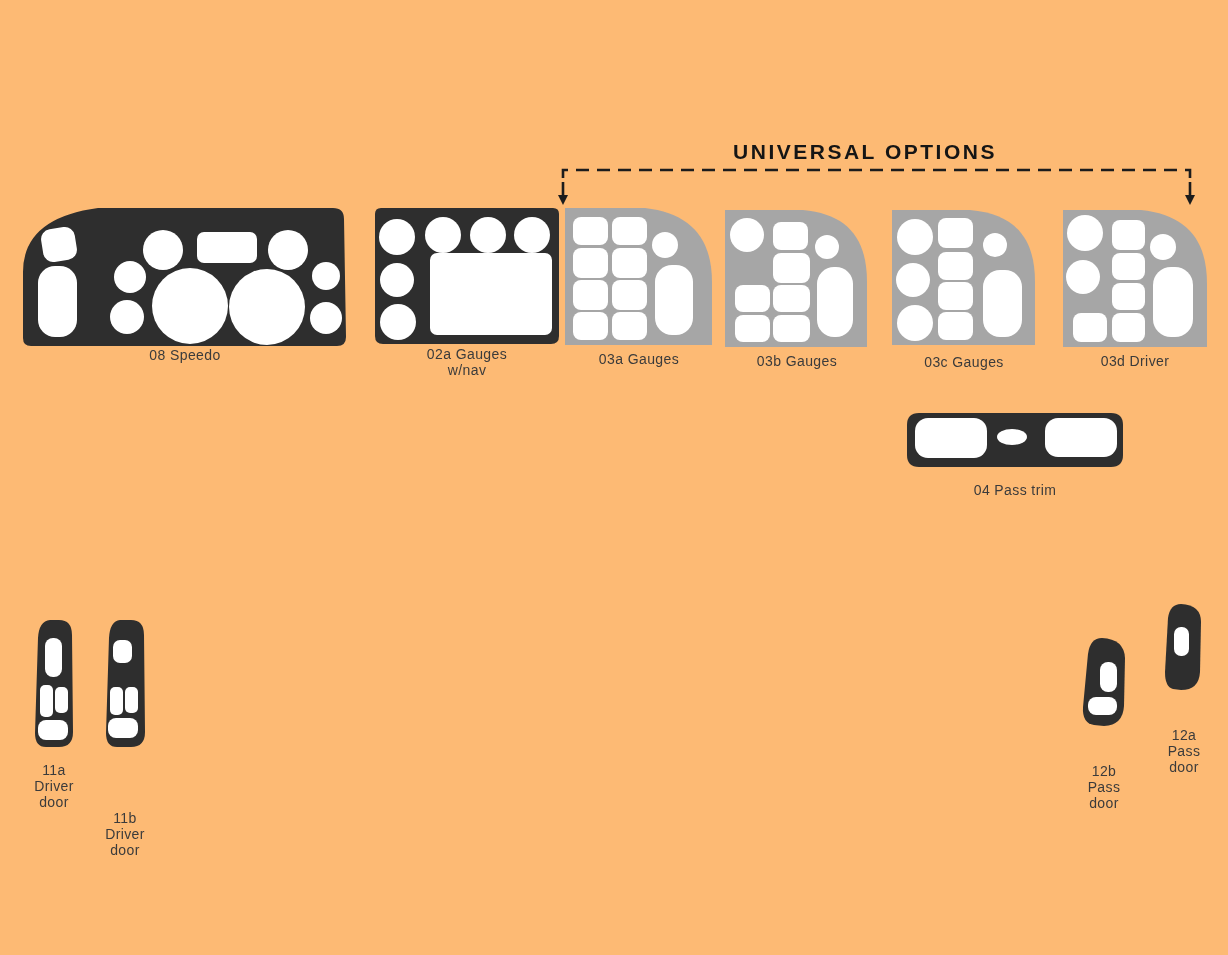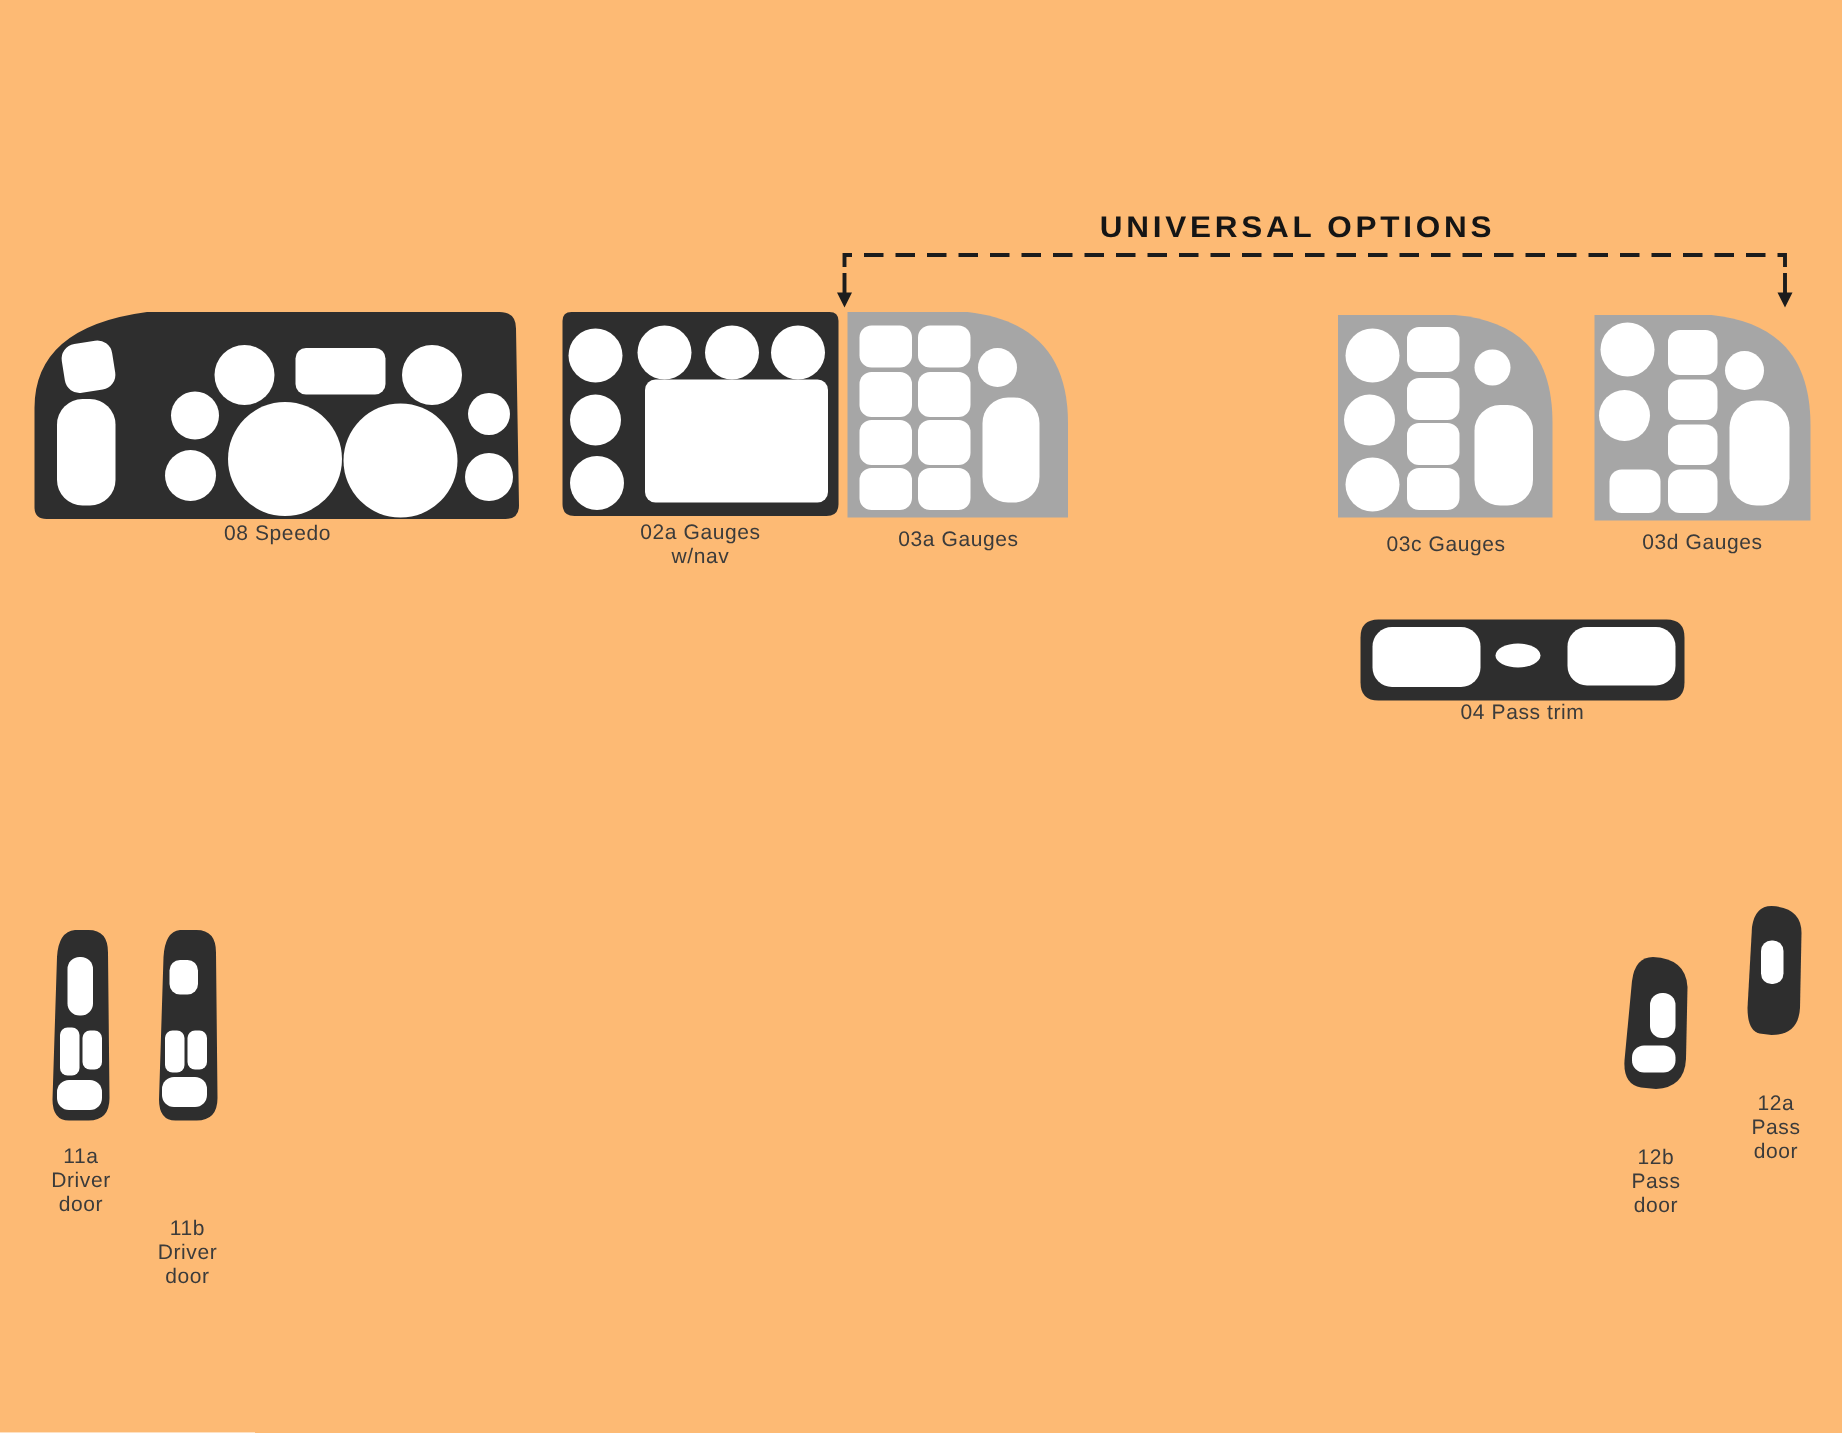--- a/index.html
+++ b/index.html
@@ -111,20 +111,39 @@
         <rect x="49" y="106" width="35" height="28" rx="8"></rect>
         <circle cx="102" cy="39" r="13"></circle>
         <rect x="92" y="59" width="38" height="70" rx="17"></rect>
       </g>
     </svg>
     <div class="caption" style="top:145px;">
       <div>03a Gauges</div>
     </div>
   </div>
 
+  <div class="piece" style="left:723px; top:206px; width:148px; height:205px;">
+    <svg width="148" height="144" viewBox="0 0 148 144">
+      <path fill="#a6a6a6" d="M 2 4 L 80 4 C 124 8 144 32 144 76 L 144 141 L 2 141 Z"></path>
+      <g fill="#ffffff">
+        <circle cx="24" cy="29" r="17"></circle>
+        <rect x="50" y="16" width="35" height="28" rx="8"></rect>
+        <rect x="50" y="47" width="37" height="30" rx="8"></rect>
+        <circle cx="104" cy="41" r="12"></circle>
+        <rect x="12" y="79" width="35" height="27" rx="8"></rect>
+        <rect x="50" y="79" width="37" height="27" rx="8"></rect>
+        <rect x="12" y="109" width="35" height="27" rx="8"></rect>
+        <rect x="50" y="109" width="37" height="27" rx="8"></rect>
+        <rect x="94" y="61" width="36" height="70" rx="17"></rect>
+      </g>
+    </svg>
+    <div class="caption" style="top:147px;">
+      <div>03b Gauges</div>
+    </div>
+  </div>
 
   <div class="piece" style="left:890px; top:206px; width:148px; height:205px;">
     <svg width="148" height="142" viewBox="0 0 148 142">
       <path fill="#a6a6a6" d="M 2 4 L 80 4 C 125 8 145 32 145 76 L 145 139 L 2 139 Z"></path>
       <g fill="#ffffff">
         <circle cx="25" cy="31" r="18"></circle>
         <circle cx="23" cy="74" r="17"></circle>
         <circle cx="25" cy="117" r="18"></circle>
         <rect x="48" y="12" width="35" height="30" rx="8"></rect>
         <rect x="48" y="46" width="35" height="28" rx="8"></rect>
@@ -148,34 +167,34 @@
         <rect x="51" y="14" width="33" height="30" rx="8"></rect>
         <rect x="51" y="47" width="33" height="27" rx="8"></rect>
         <rect x="51" y="77" width="33" height="27" rx="8"></rect>
         <circle cx="102" cy="41" r="13"></circle>
         <rect x="12" y="107" width="34" height="29" rx="8"></rect>
         <rect x="51" y="107" width="33" height="29" rx="8"></rect>
         <rect x="92" y="61" width="40" height="70" rx="18"></rect>
       </g>
     </svg>
     <div class="caption" style="top:147px;">
-      <div>03d Gauges</div>
+      <div>03d Driver</div>
     </div>
   </div>
 
   <div class="piece" style="left:905px; top:411px; width:220px; height:120px;">
     <svg width="220" height="58" viewBox="0 0 220 58">
       <path fill="#2e2e2e" d="M 14 2 L 206 2 Q 218 2 218 14 L 218 44 Q 218 56 206 56 L 14 56 Q 2 56 2 44 L 2 14 Q 2 2 14 2 Z"></path>
       <g fill="#ffffff">
         <rect x="10" y="7" width="72" height="40" rx="13"></rect>
         <rect x="140" y="7" width="72" height="39" rx="13"></rect>
         <ellipse cx="107" cy="26" rx="15" ry="8"></ellipse>
       </g>
     </svg>
-    <div class="caption" style="top:55px;">
+    <div class="caption" style="top:71px;">
       <div>04 Pass trim</div>
     </div>
   </div>
 
   <div class="piece" style="left:33px; top:618px; width:42px; height:200px;">
     <svg width="42" height="132" viewBox="0 0 42 132">
       <path fill="#2e2e2e" d="M 17 2 L 26 2 Q 39 2 39 17 L 40 114 Q 40 129 26 129 L 13 129 Q 2 129 2 115 L 5 20 Q 6 3 17 2 Z"></path>
       <g fill="#ffffff">
         <rect x="12" y="20" width="17" height="39" rx="8"></rect>
         <rect x="7" y="67" width="13" height="32" rx="5"></rect>

